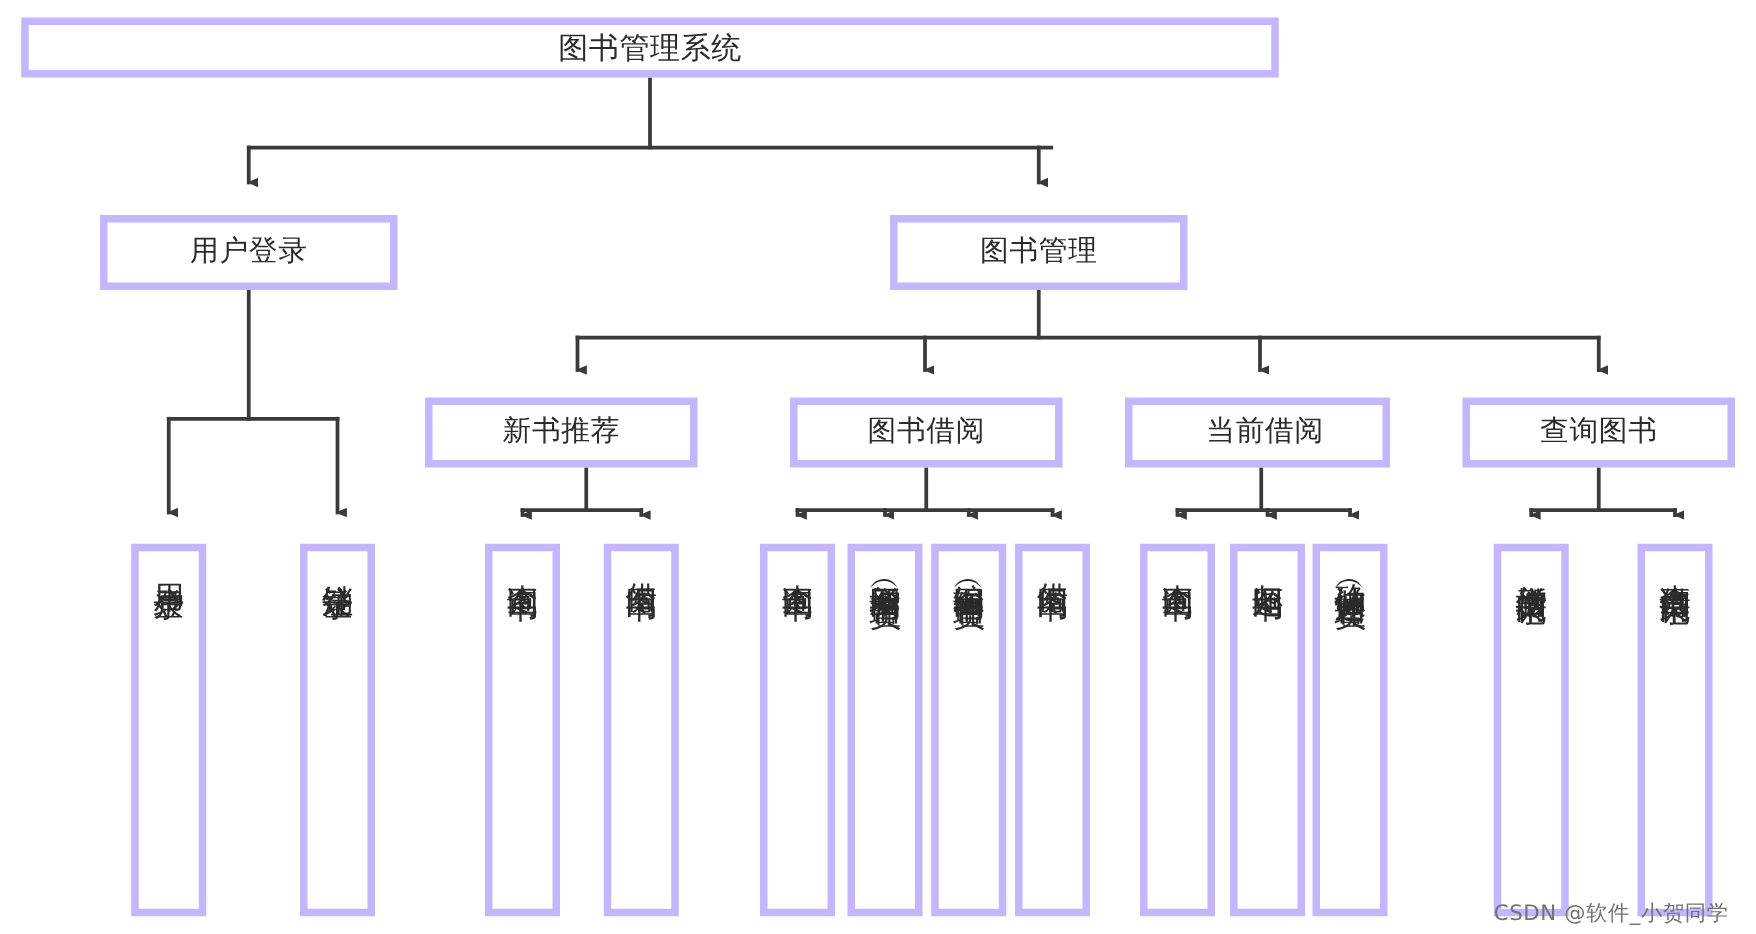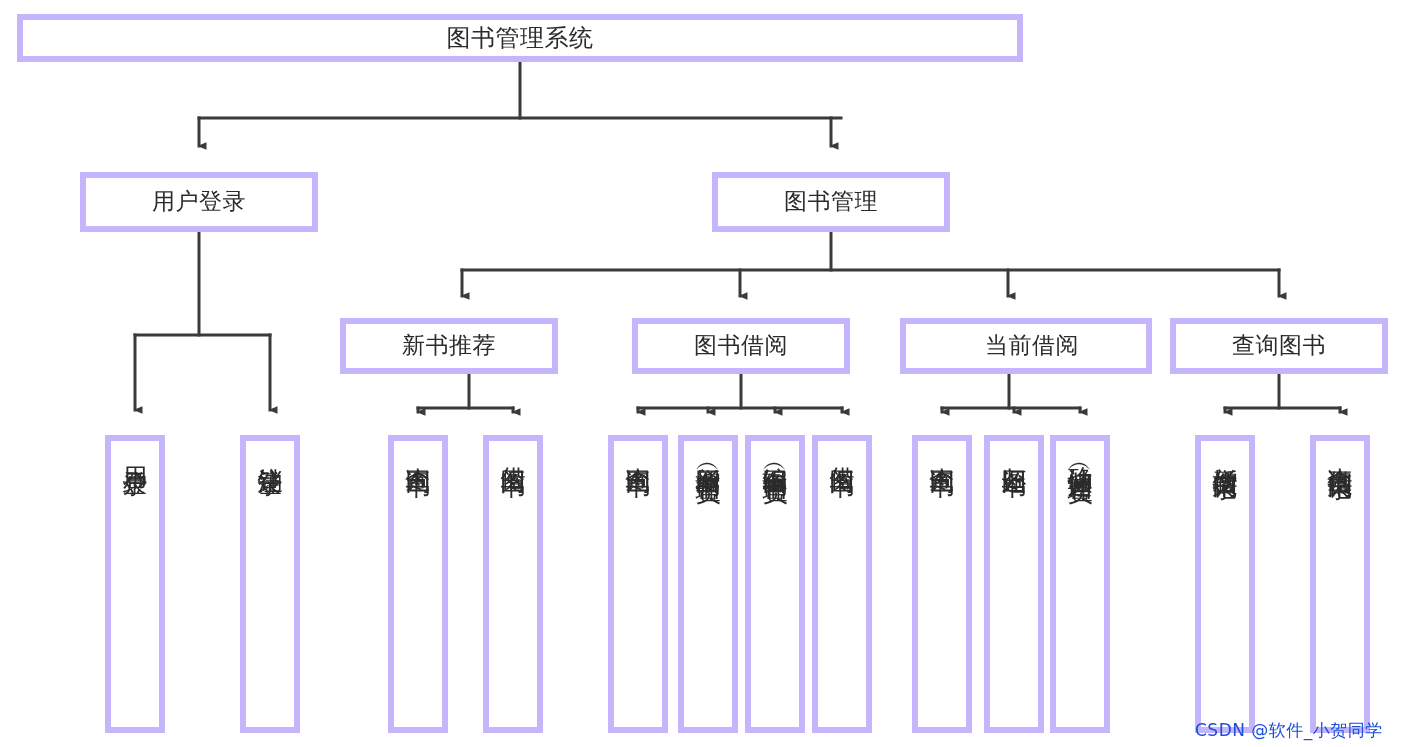--- a/index.html
+++ b/index.html
@@ -53,21 +53,21 @@
     text-orientation: upright;
     font-size: 25px;
     letter-spacing: 2px;
     line-height: 1;
   }
   .root .node-label {
     font-size: 24px;
   }
   .watermark {
     position: absolute;
-    color: #1d4ed8;
+    color: #737373;
     font-size: 17px;
     white-space: nowrap;
     letter-spacing: 0.5px;
   }
 </style>
 </head>
 <body>
 
 <div id="canvas">
 
@@ -132,21 +132,21 @@
   <div class="node-box horiz" style="left:712px; top:172px; width:238px; height:60px;align-items:center;">
     <span class="node-label">图书管理</span>
   </div>
 
   <div class="node-box horiz" style="left:340px; top:318px; width:218px; height:56px;">
     <span class="node-label">新书推荐</span>
   </div>
   <div class="node-box horiz" style="left:632px; top:318px; width:218px; height:56px;">
     <span class="node-label">图书借阅</span>
   </div>
-  <div class="node-box horiz" style="left:900px; top:318px; width:252px; height:56px;padding-left:12px;">
+  <div class="node-box horiz" style="left:900px; top:318px; width:212px; height:56px;padding-left:12px;">
     <span class="node-label">当前借阅</span>
   </div>
   <div class="node-box horiz" style="left:1170px; top:318px; width:218px; height:56px;">
     <span class="node-label">查询图书</span>
   </div>
 
   <div class="node-box vert" style="left:105px; top:435px; width:60px; height:298px;">
     <span class="node-label">用户登录</span>
   </div>
   <div class="node-box vert" style="left:240px; top:435px; width:60px; height:298px;">

